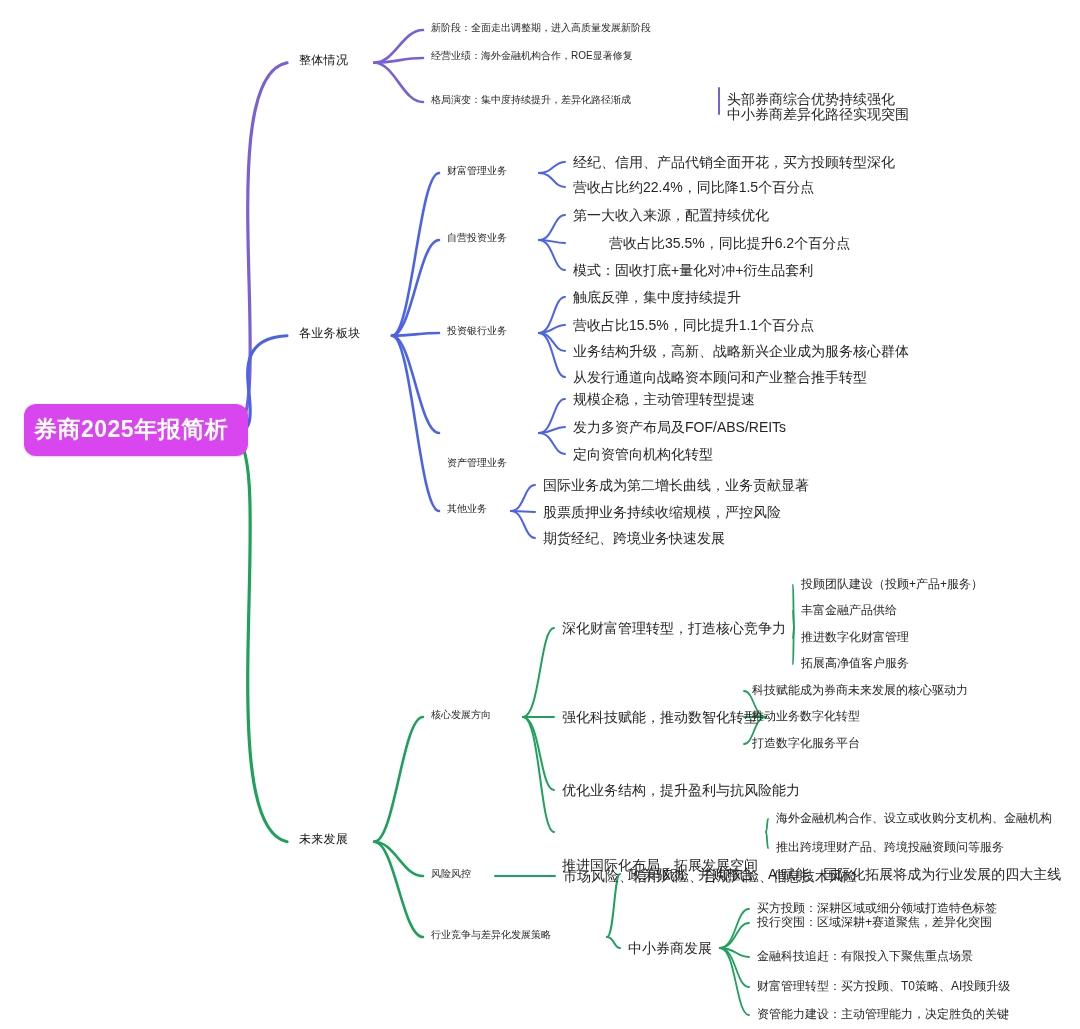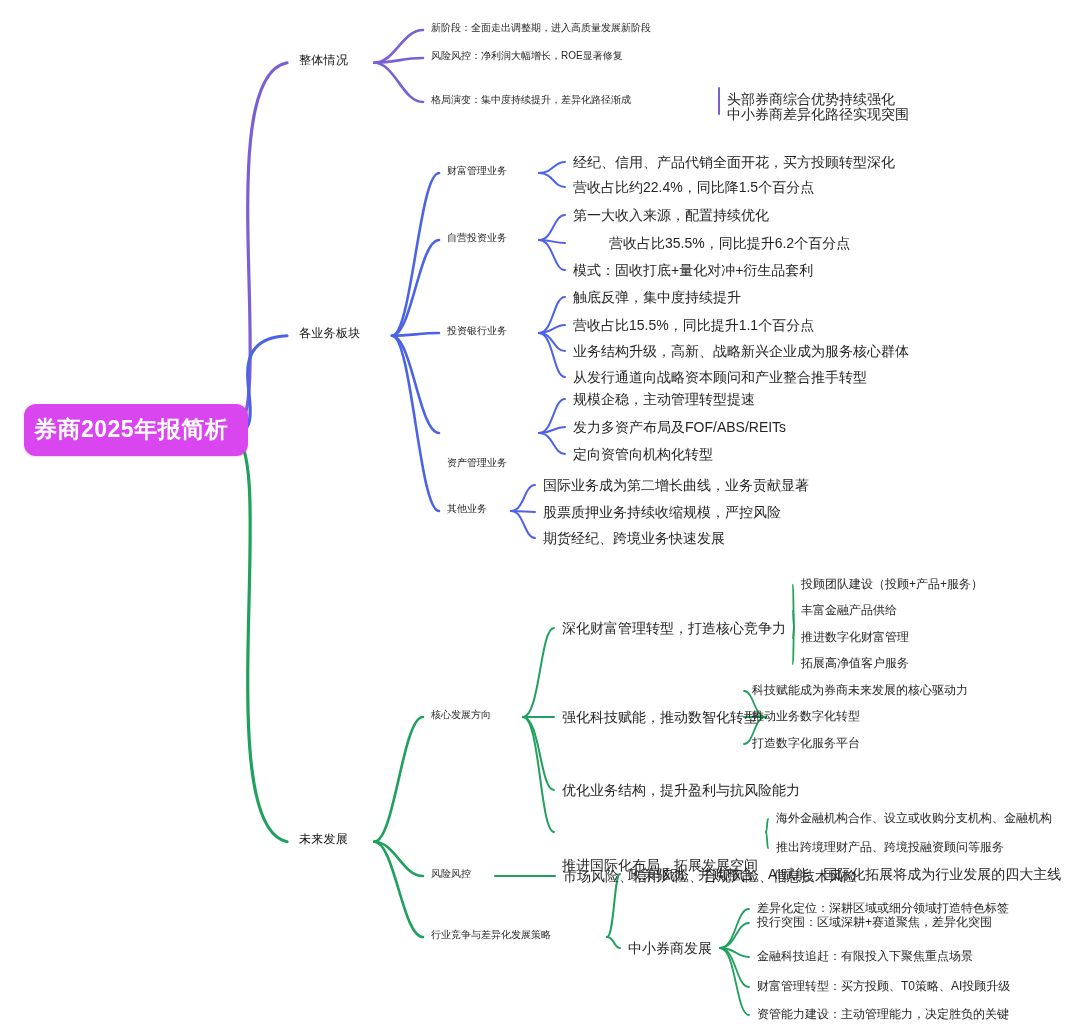--- a/index.html
+++ b/index.html
@@ -116,21 +116,21 @@
       <path d="M 720 948 C 735.95 948, 735.95 909, 749 909" stroke="#1FA05C" stroke-width="1.8" fill="none" stroke-linecap="round"></path>
       <path d="M 720 948 C 735.95 948, 735.95 923, 749 923" stroke="#1FA05C" stroke-width="1.8" fill="none" stroke-linecap="round"></path>
       <path d="M 720 948 C 735.95 948, 735.95 957, 749 957" stroke="#1FA05C" stroke-width="1.8" fill="none" stroke-linecap="round"></path>
       <path d="M 720 948 C 735.95 948, 735.95 987, 749 987" stroke="#1FA05C" stroke-width="1.8" fill="none" stroke-linecap="round"></path>
       <path d="M 720 948 C 735.95 948, 735.95 1015, 749 1015" stroke="#1FA05C" stroke-width="1.8" fill="none" stroke-linecap="round"></path>
     </svg>
   <div id="nodes-layer">
       <div class="node root-node" style="left: 24px; top: 404px;">券商2025年报简析</div>
       <div class="node lvl1" style="left: 299px; top: 54px;">整体情况</div>
       <div class="node lvl2" style="left: 431px; top: 23px;">新阶段：全面走出调整期，进入高质量发展新阶段</div>
-      <div class="node lvl2" style="left: 431px; top: 51px;">风险风控：净利润大幅增长，ROE显著修复</div>
+      <div class="node lvl2" style="left: 431px; top: 51px;">经营业绩：海外金融机构合作，ROE显著修复</div>
       <div class="node lvl2" style="left: 431px; top: 95px;">格局演变：集中度持续提升，差异化路径渐成</div>
       <div class="node lvl3" style="left: 727px; top: 92px; text-align: center;">头部券商综合优势持续强化</div>
       <div class="node lvl3" style="left: 727px; top: 107px;">中小券商差异化路径实现突围</div>
       <div class="node lvl1" style="left: 299px; top: 327px;">各业务板块</div>
       <div class="node lvl2" style="left: 447px; top: 166px;">财富管理业务</div>
       <div class="node lvl3" style="left: 573px; top: 155px;">经纪、信用、产品代销全面开花，买方投顾转型深化</div>
       <div class="node lvl3" style="left: 573px; top: 180px;">营收占比约22.4%，同比降1.5个百分点</div>
       <div class="node lvl2" style="left: 447px; top: 233px;">自营投资业务</div>
       <div class="node lvl3" style="left: 573px; top: 208px;">第一大收入来源，配置持续优化</div>
       <div class="node lvl3" style="left: 573px; top: 236px; margin-left: 36px;">营收占比35.5%，同比提升6.2个百分点</div>
@@ -161,19 +161,19 @@
       <div class="node lvl4" style="left: 752px; top: 737px;">打造数字化服务平台</div>
       <div class="node lvl3" style="left: 562px; top: 783px;">优化业务结构，提升盈利与抗风险能力</div>
       <div class="node lvl3" style="left: 562px; top: 825px; margin-top: 33px;">推进国际化布局，拓展发展空间</div>
       <div class="node lvl4" style="left: 776px; top: 812px;">海外金融机构合作、设立或收购分支机构、金融机构</div>
       <div class="node lvl4" style="left: 776px; top: 841px;">推出跨境理财产品、跨境投融资顾问等服务</div>
       <div class="node lvl2" style="left: 431px; top: 869px;">风险风控</div>
       <div class="node lvl3" style="left: 563px; top: 869px;">市场风险、信用风险、合规风险、信息技术风险</div>
       <div class="node lvl2" style="left: 431px; top: 930px;">行业竞争与差异化发展策略</div>
       <div class="node lvl3" style="left: 628px; top: 867px;">政策驱动、并购整合、AI赋能、国际化拓展将成为行业发展的四大主线</div>
       <div class="node lvl3" style="left: 628px; top: 941px;">中小券商发展</div>
-      <div class="node lvl4" style="left: 757px; top: 902px;">差异化定位：深耕区域或细分领域打造特色标签</div>
+      <div class="node lvl4" style="left: 757px; top: 902px;">买方投顾：深耕区域或细分领域打造特色标签</div>
       <div class="node lvl4" style="left: 757px; top: 916px;">投行突围：区域深耕+赛道聚焦，差异化突围</div>
       <div class="node lvl4" style="left: 757px; top: 950px;">金融科技追赶：有限投入下聚焦重点场景</div>
       <div class="node lvl4" style="left: 757px; top: 980px;">财富管理转型：买方投顾、T0策略、AI投顾升级</div>
       <div class="node lvl4" style="left: 757px; top: 1008px;">资管能力建设：主动管理能力，决定胜负的关键</div>
     </div>
 </div>
 
 </body></html>

